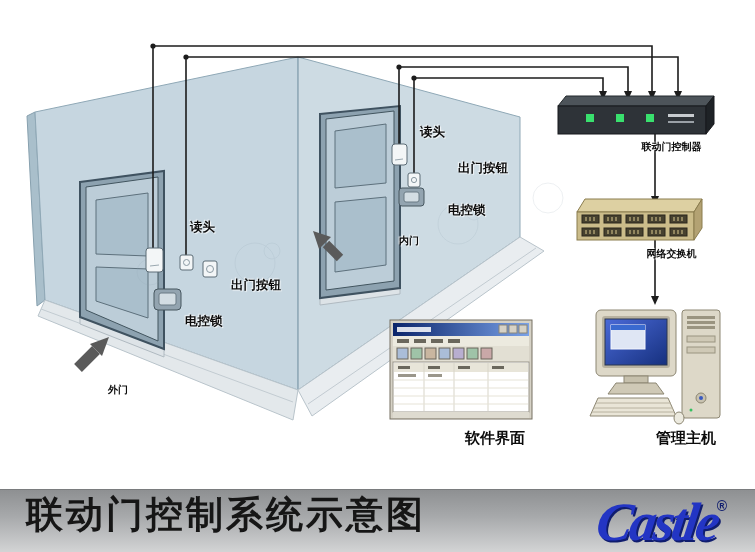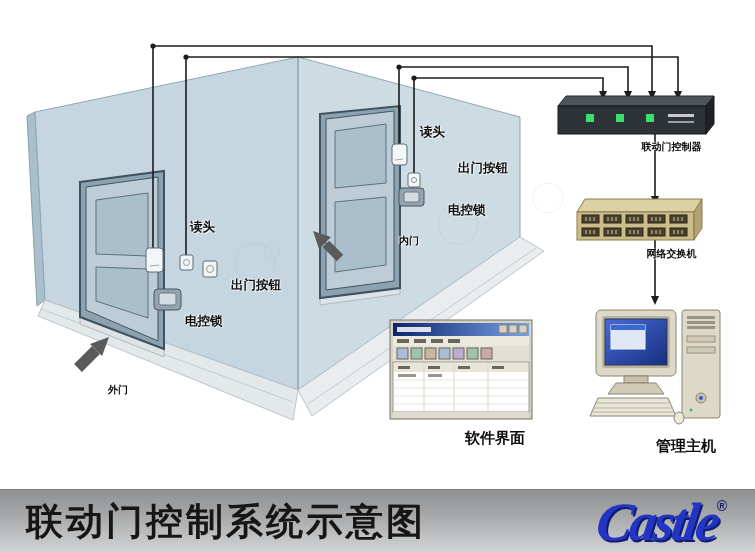--- a/index.html
+++ b/index.html
@@ -7,21 +7,21 @@
          font-family:"Liberation Sans",sans-serif;}
   .diagram{position:absolute;left:0;top:0;width:755px;height:489px;}
   .diagram svg{position:absolute;left:0;top:0;}
   .lbl{position:absolute;font-size:12.5px;font-weight:bold;color:#0b0b0b;white-space:nowrap;
        text-shadow:1px 1px 1px rgba(255,255,255,.85),-1px -1px 1px rgba(255,255,255,.85);padding-left:34px;}
   .lbl-lg{font-size:10px;}
   .lbl-xl{font-size:15px;}
   .lbl-c{text-align:center;}
   .banner{position:absolute;left:0;top:489px;width:755px;height:63px;
           background:linear-gradient(180deg,#8e9092 0%,#a7a9ab 42%,#d4d5d6 100%);
-          border-top:1px solid #7a7c7e;display:flex;align-items:center;}
+          border-top:1px solid #7a7c7e;display:flex;}
   .banner-title{margin-left:26px;font-size:37px;font-weight:bold;color:#161616;letter-spacing:3px;}
   .logo{position:absolute;right:28px;top:0;height:63px;display:flex;align-items:center;}
   .logo-text{font-family:"Liberation Serif",serif;font-style:italic;font-weight:bold;font-size:54px;
              color:#2335c4;letter-spacing:-3px;display:inline-block;transform:skewX(-8deg);
              text-shadow:2px 2px 0 #101d6e;line-height:1;}
   .logo-r{font-size:14px;color:#101d6e;font-weight:bold;align-self:flex-start;margin-top:8px;}
 </style>
 </head>
 <body>
 
@@ -238,21 +238,21 @@
     <div class="lbl" style="left:197px;top:277px;">出门按钮</div>
     <div class="lbl" style="left:151px;top:313px;">电控锁</div>
     <div class="lbl lbl-lg" style="left:74px;top:383px;">外门</div>
     <div class="lbl" style="left:386px;top:124px;">读头</div>
     <div class="lbl" style="left:424px;top:160px;">出门按钮</div>
     <div class="lbl" style="left:414px;top:202px;">电控锁</div>
     <div class="lbl lbl-lg" style="left:336px;top:234px;margin-left:29px;">内门</div>
     <div class="lbl lbl-lg lbl-c" style="left:565px;top:140px;width:145px;">联动门控制器</div>
     <div class="lbl lbl-lg lbl-c" style="left:565px;top:247px;width:145px;">网络交换机</div>
     <div class="lbl lbl-xl lbl-c" style="left:400px;top:429px;width:122px;">软件界面</div>
-    <div class="lbl lbl-xl lbl-c" style="left:592px;top:429px;width:120px;margin-top:8px;">管理主机</div>
+    <div class="lbl lbl-xl lbl-c" style="left:592px;top:429px;width:120px;">管理主机</div>
   </div>
 
   <div class="banner">
     <div class="banner-title">联动门控制系统示意图</div>
     <div class="logo">
       <span class="logo-text">Castle</span>
       <span class="logo-r">®</span>
     </div>
   </div>
 </div>

